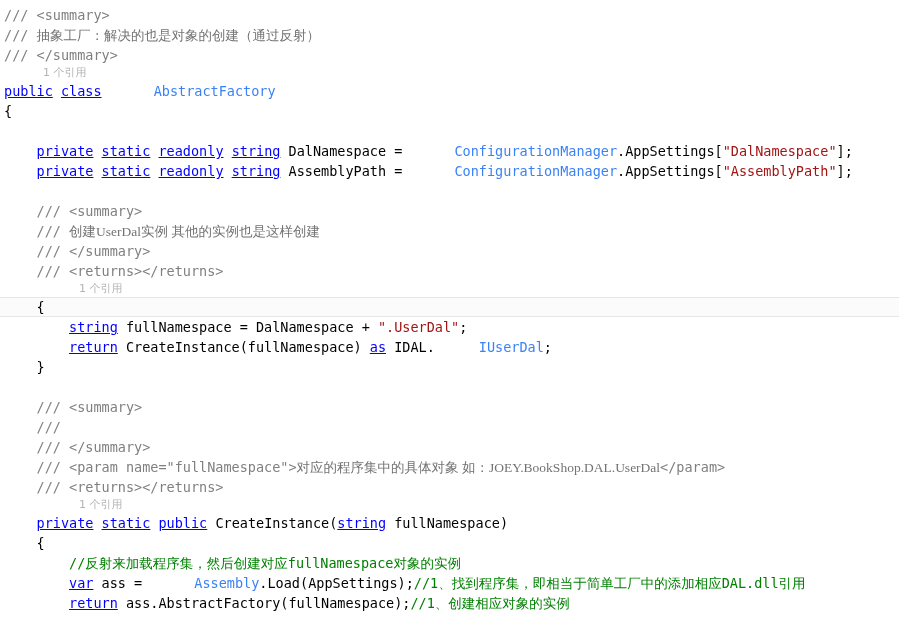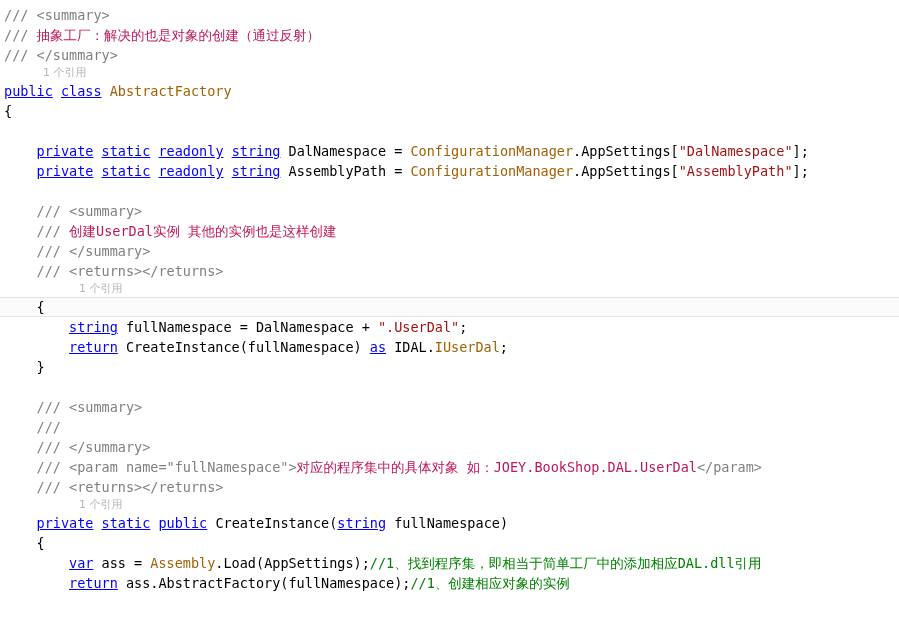--- a/index.html
+++ b/index.html
@@ -42,25 +42,25 @@
   .line.current {
     background: #fbfbfb;
     border-top: 1px solid #e6e6e6;
     border-bottom: 1px solid #e6e6e6;
     height: 20px;
     line-height: 19px;
     box-sizing: border-box;
   }
   
   .kw   { color: #0000ff; text-decoration: underline; }
-  .typ  { color: #a16207; }
+  .typ  { color: #3b82f6; margin-left: 44px; }
   .str  { color: #a31515; }
   .cmt  { color: #008000; }
   .xml  { color: #808080; }
-  .xmltext { color: #be185d; }
+  .xmltext { color: #737373; font-family: Liberation Serif, serif; }
   .plain{ color: #000000; }
   .punc { color: #000000; }
 </style>
 </head>
 <body>
 
 <div id="editor">
   <div id="lines-root">
       <div class="line"><span class="xml">/// &lt;summary&gt;</span></div>
       <div class="line"><span class="xml">/// </span><span class="xmltext">抽象工厂：解决的也是对象的创建（通过反射）</span></div>
@@ -83,16 +83,17 @@
       <div class="line"><span class="plain">    </span><span class="punc">}</span></div>
       <div class="line blank">&nbsp;</div>
       <div class="line"><span class="plain">    </span><span class="xml">/// &lt;summary&gt;</span></div>
       <div class="line"><span class="plain">    </span><span class="xml">/// </span></div>
       <div class="line"><span class="plain">    </span><span class="xml">/// &lt;/summary&gt;</span></div>
       <div class="line"><span class="plain">    </span><span class="xml">/// &lt;param name="fullNamespace"&gt;</span><span class="xmltext">对应的程序集中的具体对象 如：JOEY.BookShop.DAL.UserDal</span><span class="xml">&lt;/param&gt;</span></div>
       <div class="line"><span class="plain">    </span><span class="xml">/// &lt;returns&gt;&lt;/returns&gt;</span></div>
       <div class="line codelens"><span style="margin-left: 36px;">1 个引用</span></div>
       <div class="line"><span class="plain">    </span><span class="kw">private</span><span class="plain"> </span><span class="kw">static</span><span class="plain"> </span><span class="kw">public</span><span class="plain"> CreateInstance(</span><span class="kw">string</span><span class="plain"> fullNamespace)</span></div>
       <div class="line"><span class="plain">    </span><span class="punc">{</span></div>
+      <div class="line"><span class="plain">        </span><span class="cmt">//反射来加载程序集，然后创建对应fullNamespace对象的实例</span></div>
       <div class="line"><span class="plain">        </span><span class="kw">var</span><span class="plain"> ass = </span><span class="typ">Assembly</span><span class="plain">.Load(AppSettings);</span><span class="cmt">//1、找到程序集，即相当于简单工厂中的添加相应DAL.dll引用</span></div>
       <div class="line"><span class="plain">        </span><span class="kw">return</span><span class="plain"> ass.AbstractFactory(fullNamespace);</span><span class="cmt">//1、创建相应对象的实例</span></div>
     </div>
 </div>
 
 </body></html>

